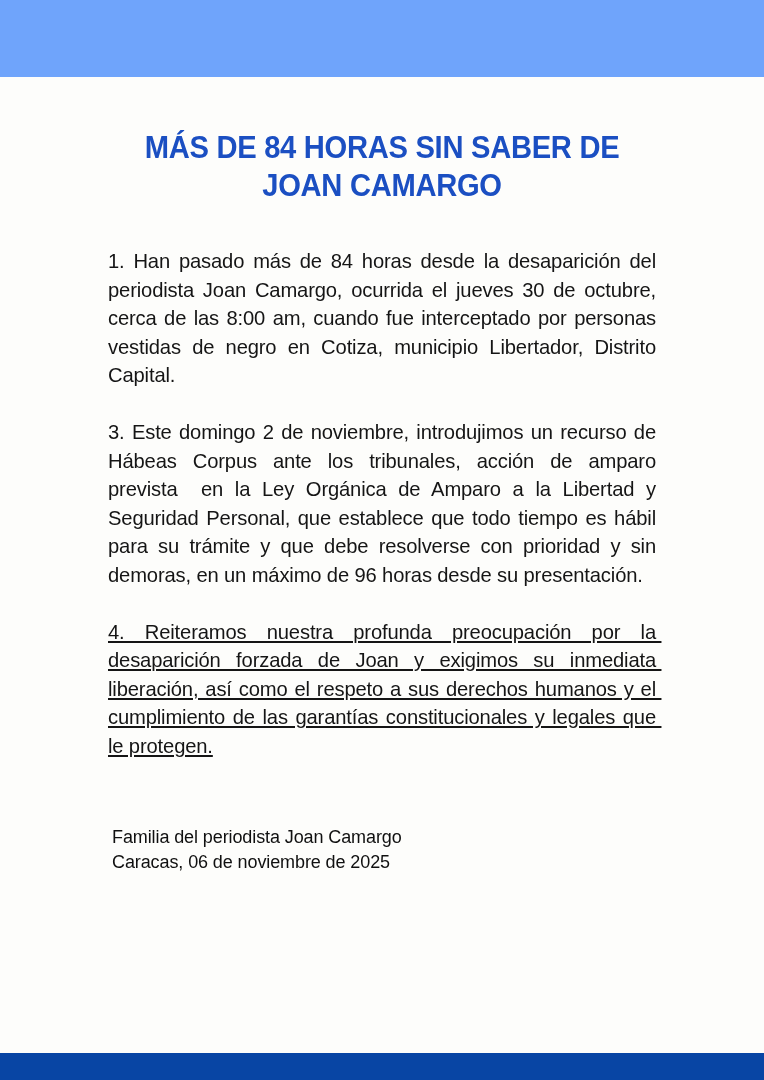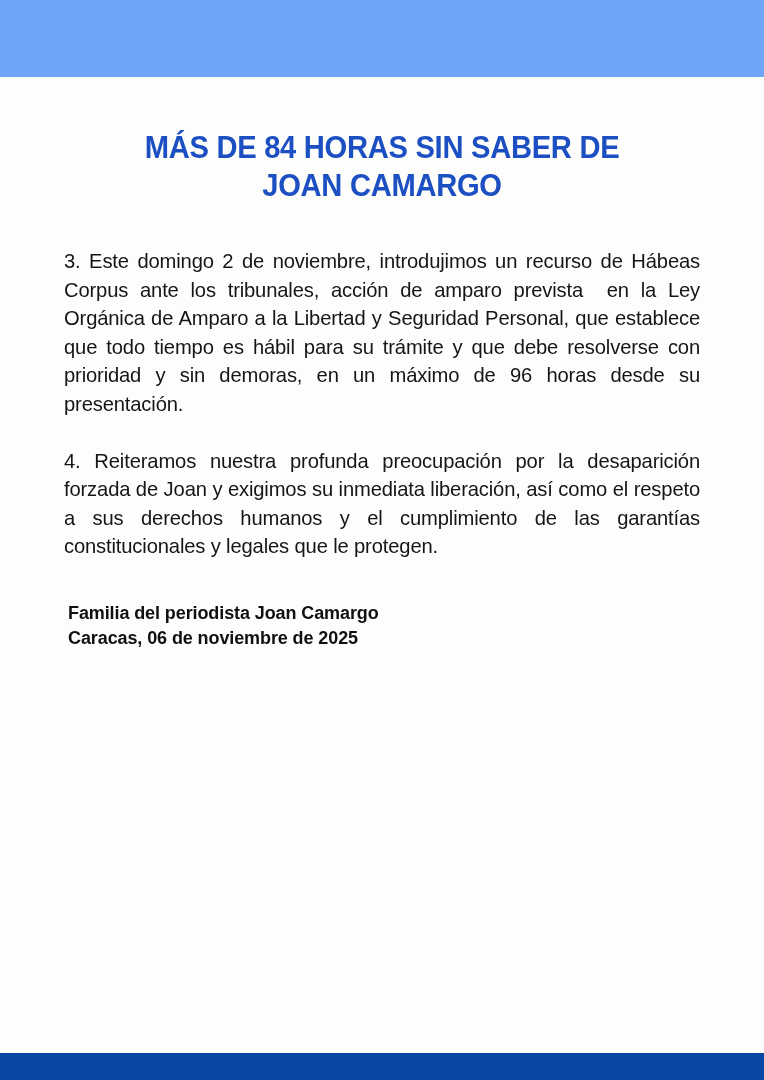--- a/index.html
+++ b/index.html
@@ -40,21 +40,21 @@
     bottom: 0;
     width: 100%;
     height: 27px;
     background: #0845a4;
   }
 
   
   .content {
     flex: 1 1 auto;
     background: #fdfdfb;
-    padding: 0 64px;
+    padding: 0 108px;
     box-sizing: border-box;
     position: relative;
   }
 
   .headline {
     margin: 0;
     padding-top: 52px;
     text-align: center;
     color: #1b4fc2;
     font-family: "Liberation Sans", sans-serif;
@@ -75,26 +75,26 @@
     margin: 0 0 28px 0;
     color: #151515;
     font-size: 20.2px;
     line-height: 28.6px;
     text-align: justify;
     text-justify: inter-word;
     white-space: pre-wrap;
     font-family: "Liberation Sans", sans-serif;
     letter-spacing: -0.15px;
   }
-  .para:last-child { margin-bottom: 0; }
+  .para:last-child { margin-bottom: 0; text-decoration: underline; }
 
   .signature {
-    margin-top: 40px;
+    margin-top: 64px;
     padding-left: 4px;
-    font-weight: bold;
+    font-weight: normal;
     color: #101010;
     font-size: 18px;
     line-height: 25px;
     font-family: "Liberation Sans", sans-serif;
     letter-spacing: -0.1px;
   }
   .signature .sig-line { display: block; }
 </style>
 </head>
 <body>
@@ -102,20 +102,21 @@
 <div class="poster">
 
   <div class="band-top"></div>
 
   <div class="content">
 
     <h1 class="headline">MÁS DE 84 HORAS SIN SABER DE
 JOAN CAMARGO</h1>
 
     <div class="body-block">
+      <p class="para">1. Han pasado más de 84 horas desde la desaparición del periodista Joan Camargo, ocurrida el jueves 30 de octubre, cerca de las 8:00 am, cuando fue interceptado por personas vestidas de negro en Cotiza, municipio Libertador, Distrito Capital.</p>
       <p class="para">3. Este domingo 2 de noviembre, introdujimos un recurso de Hábeas Corpus ante los tribunales, acción de amparo prevista  en la Ley Orgánica de Amparo a la Libertad y Seguridad Personal, que establece que todo tiempo es hábil para su trámite y que debe resolverse con prioridad y sin demoras, en un máximo de 96 horas desde su presentación.</p>
       <p class="para">4. Reiteramos nuestra profunda preocupación por la desaparición forzada de Joan y exigimos su inmediata liberación, así como el respeto a sus derechos humanos y el cumplimiento de las garantías constitucionales y legales que le protegen.</p>
     </div>
 
     <div class="signature">
       <span class="sig-line">Familia del periodista Joan Camargo</span>
       <span class="sig-line">Caracas, 06 de noviembre de 2025</span>
     </div>
 
   </div>

